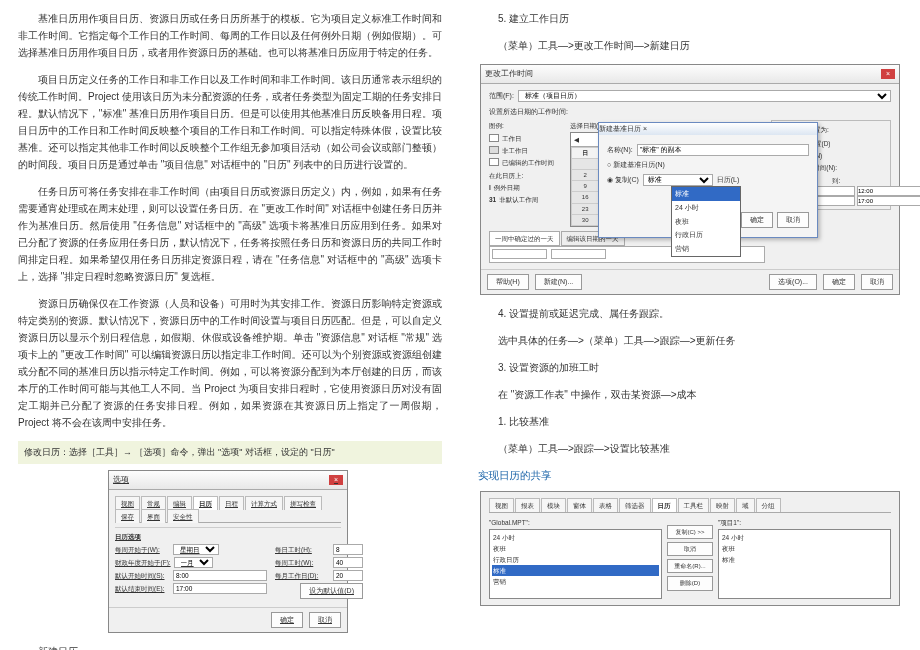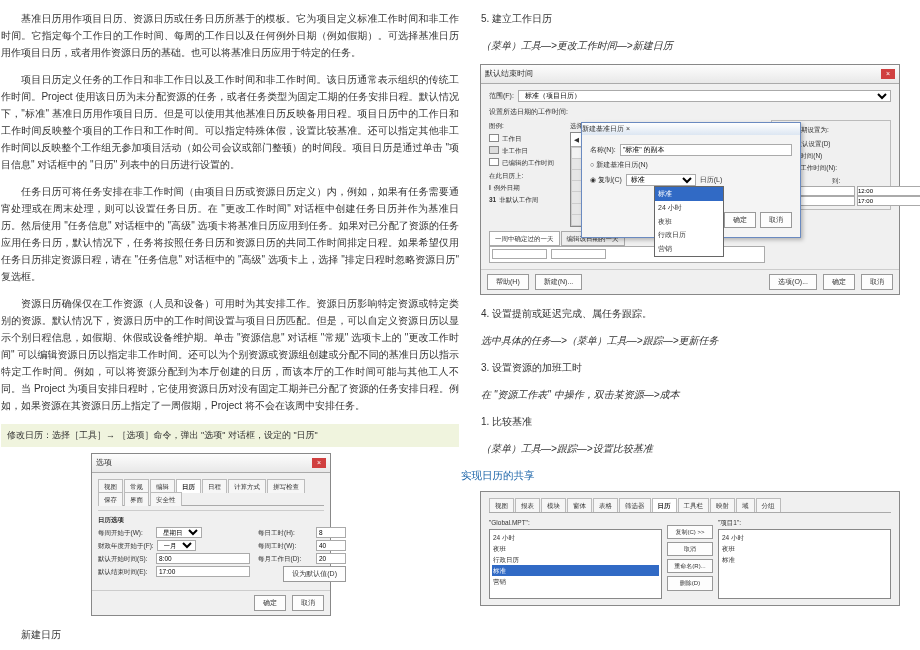--- a/index.html
+++ b/index.html
@@ -8,21 +8,21 @@
     height: 650px;
     background: #fff;
     font-family: "Microsoft YaHei", "SimSun", sans-serif;
     font-size: 10px;
     color: #333;
     display: flex;
     overflow: hidden;
   }
   .col {
     width: 50%;
-    padding: 10px 1px;
+    padding: 10px 18px;
     line-height: 1.7;
   }
   .col-left p, .col-right p {
     margin-bottom: 10px;
     text-align: justify;
     text-indent: 2em;
   }
   .highlight-row {
     background: #f0f4de;
     padding: 4px 6px;
@@ -65,21 +65,21 @@
     background: #f0f0f0;
     border-top: 1px solid #ccc;
   }
   .btn {
     border: 1px solid #999;
     background: #fdfdfd;
     padding: 1px 8px;
     font-size: 7px;
   }
   
-  .opt-dialog { width: 240px; }
+  .opt-dialog { width: 240px; text-decoration: underline; }
   .opt-tabs { display: flex; flex-wrap: wrap; border-bottom: 1px solid #aaa; margin-bottom: 4px; }
   .opt-tabs span { border: 1px solid #bbb; border-bottom: none; padding: 1px 5px; font-size: 6.5px; background: #f6f6f6; margin-right: 1px; margin-bottom:-1px;}
   .opt-section { font-size: 6.5px; }
   .opt-section .row { display: flex; align-items: center; margin: 2px 0; gap: 3px; }
   .opt-section .row label { min-width: 55px; }
   .opt-section input, .opt-section select {
     border: 1px solid #aaa; font-size: 6.5px; padding: 0 2px; height: 11px; background:#fff;
   }
   .opt-section .grp-title { font-weight: bold; margin-top: 4px; font-size: 6.5px; border-top:1px solid #ccc; padding-top:3px;}
   .opt-two { display:flex; gap:8px; }
@@ -130,21 +130,21 @@
   .subdlg .srow input[type="text"] { border:1px solid #aaa; font-size:7px; height:12px; padding:0 2px; flex:1; background:#fff;}
   .subdlg .srow select { border:1px solid #aaa; font-size:7px; height:12px; background:#fff;}
   .subdlg .dropdown {
     position:absolute; border:1px solid #666; background:#fff; font-size:7px;
     width: 70px;
   }
   .subdlg .dropdown div { padding:1px 3px;}
   .subdlg .dropdown div.sel { background:#316ac5; color:#fff;}
   
   .num-item { text-indent: 0; margin-bottom: 2px; }
-  .step-sub { text-indent: 0; margin-bottom: 2px; font-style: italic; }
+  .step-sub { text-indent: 0; margin-bottom: 2px; }
   .section-title { color:#1a63a8; margin: 6px 0 3px 0; font-size:10.5px; text-indent:0;}
   
   .mgr-dialog { width: 420px; }
   .mgr-body { padding:6px 8px; background:#f0f0f0;}
   .mgr-tabs { display:flex; flex-wrap:wrap; font-size:6.5px; border-bottom:1px solid #aaa; margin-bottom:4px;}
   .mgr-tabs span { border:1px solid #bbb; border-bottom:none; padding:1px 5px; background:#f6f6f6; margin-right:1px;}
   .mgr-split { display:flex; gap:4px; font-size:6.5px;}
   .mgr-split .side { flex:1; }
   .mgr-split .mid { width:48px; display:flex; flex-direction:column; justify-content:center; gap:3px; align-items:center;}
   .mgr-split .mid .btn { width:46px; font-size:6px; padding:1px 0; text-align:center;}
@@ -234,21 +234,21 @@
   <p class="caption-small">新建日历</p>
 </div>
 
 <div class="col col-right">
   <p class="num-item">5. 建立工作日历</p>
   <p class="step-sub">（菜单）工具—&gt;更改工作时间—&gt;新建日历</p>
 
   <div class="cal-outer">
     <div class="sshot cal-dialog">
       <div class="titlebar">
-        <span>默认结束时间</span>
+        <span>更改工作时间</span>
         <span class="close">×</span>
       </div>
       <div class="cal-body">
         <div class="cal-top">
           <span>范围(F):</span>
           <select><option>标准（项目日历）</option></select>
         </div>
         <div style="font-size:7px;margin-bottom:3px;">设置所选日期的工作时间:</div>
         <div class="cal-main">
           <div class="cal-left">

